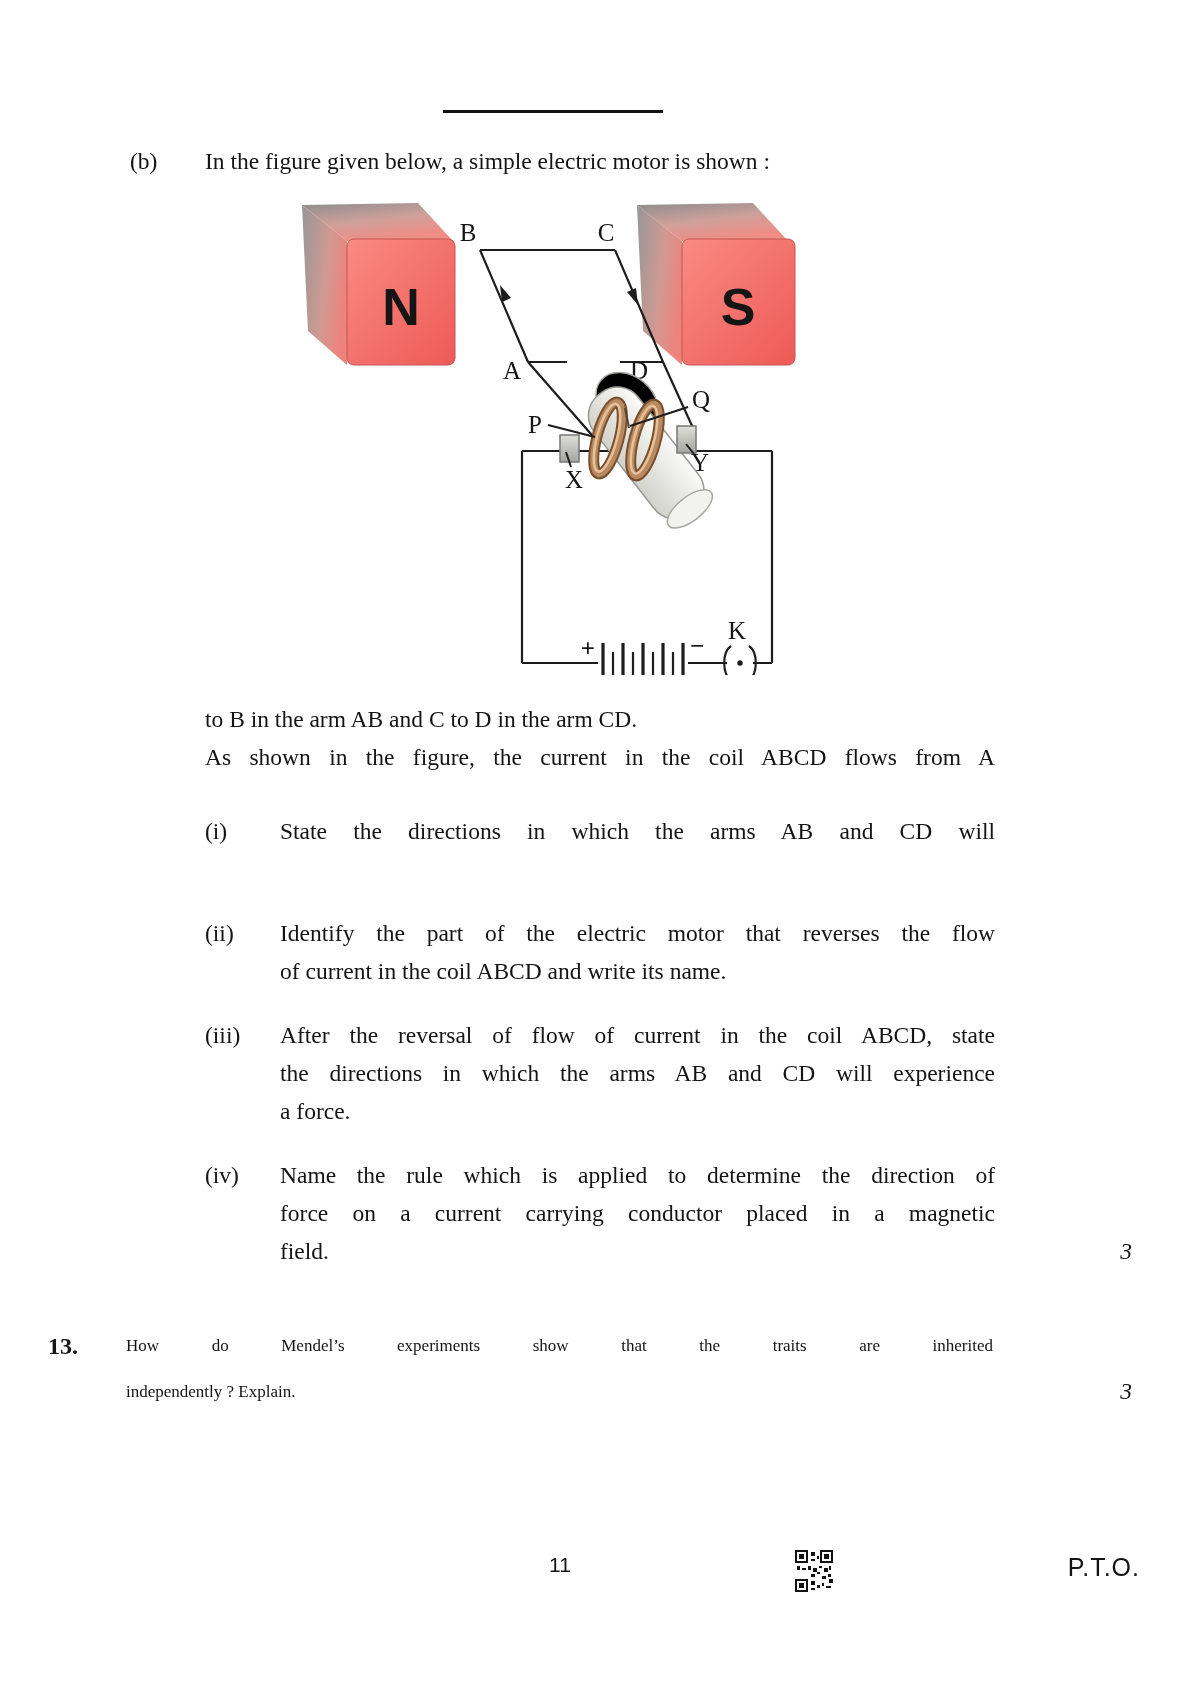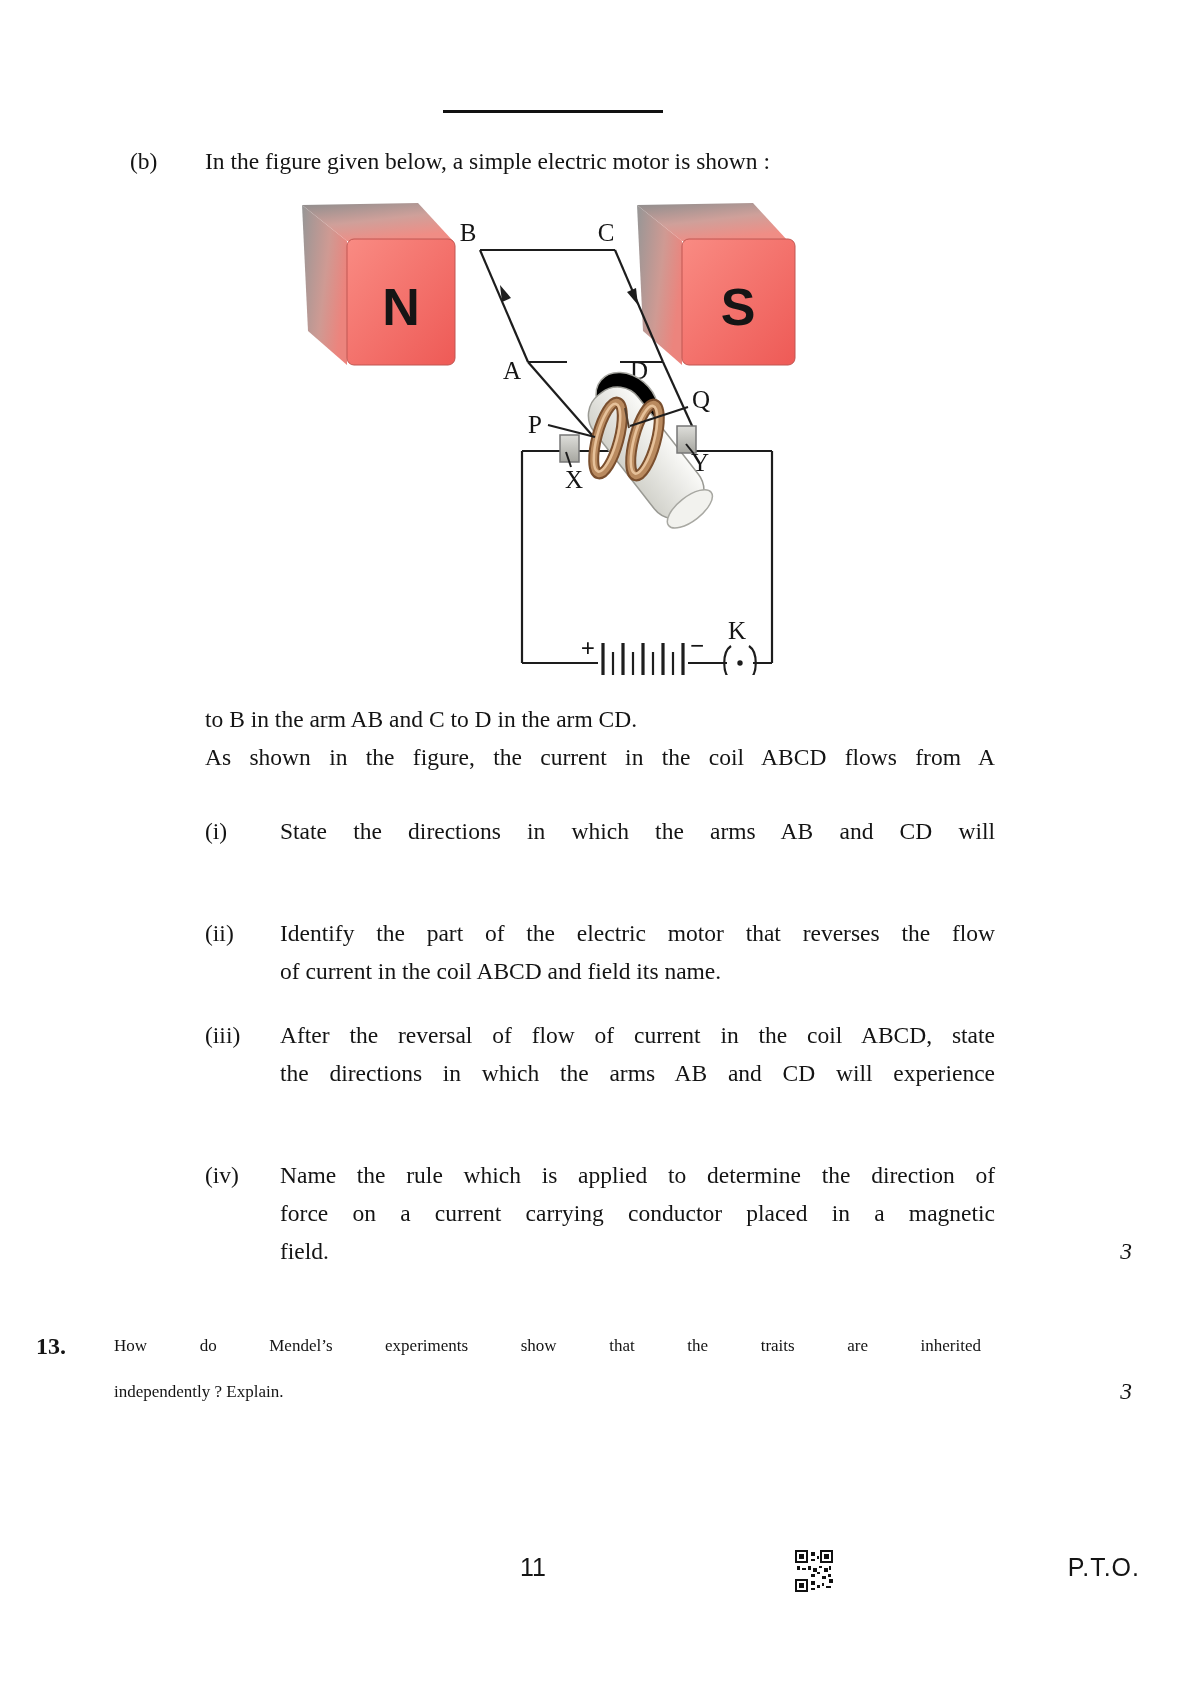--- a/index.html
+++ b/index.html
@@ -12,27 +12,27 @@
   .line.last{text-align:left;text-align-last:left;}
   .qb-row{position:absolute;left:130px;top:148px;width:900px;font-size:23.5px;}
   .qb-label{position:absolute;left:0;top:0;}
   .qb-intro{position:absolute;left:75px;top:0;white-space:nowrap;}
   .passage{position:absolute;left:205px;top:700px;width:790px;}
   .part{position:absolute;left:205px;width:790px;}
   .part .num{position:absolute;left:0;top:0;font-size:23.5px;line-height:38px;}
   .part .ptext{margin-left:75px;width:715px;}
   .marks{position:absolute;left:1086px;width:46px;text-align:right;
          font-style:italic;font-size:23.5px;line-height:38px;}
-  .q13{position:absolute;left:36px;top:1323px;width:1082px;}
+  .q13{position:absolute;left:48px;top:1323px;width:1082px;}
   .q13 .num{position:absolute;left:0;top:0;font-weight:bold;font-size:24px;line-height:46px;}
   .q13 .qtext{margin-left:78px;width:867px;font-size:17px;line-height:46px;}
   .q13 .line{text-align:justify;text-align-last:justify;}
   .q13 .line.last{text-align-last:left;}
-  .footer-pageno{position:absolute;left:520px;top:1553px;width:80px;text-align:left;
-         font-family:"Liberation Sans",sans-serif;font-size:25px;}
+  .footer-pageno{position:absolute;left:520px;top:1553px;width:80px;text-align:center;
+         font-family:"Liberation Sans",sans-serif;font-size:21px;}
   .footer-pto{position:absolute;left:1000px;top:1553px;width:140px;text-align:right;
          font-family:"Liberation Sans",sans-serif;font-size:25px;letter-spacing:1px;}
   .flagbox{position:absolute;left:30px;top:1543px;}
   .qr{position:absolute;left:795px;top:1550px;}
   svg text{fill:#151515;}
   .fig-label{font-family:"Liberation Serif",serif;font-size:25px;}
   .sans{font-family:"Liberation Sans",sans-serif;}
 </style>
 </head>
 <body>
@@ -161,29 +161,30 @@
     <div class="num">(i)</div>
     <div class="ptext">
       <div class="line">State the directions in which the arms AB and CD will</div>
     </div>
   </div>
 
   <div class="part body-text" style="top:914px;">
     <div class="num">(ii)</div>
     <div class="ptext">
       <div class="line">Identify the part of the electric motor that reverses the flow</div>
-      <div class="line last">of current in the coil ABCD and field its name.</div>
+      <div class="line last">of current in the coil ABCD and write its name.</div>
     </div>
   </div>
 
   <div class="part body-text" style="top:1016px;">
     <div class="num">(iii)</div>
     <div class="ptext">
       <div class="line">After the reversal of flow of current in the coil ABCD, state</div>
       <div class="line">the directions in which the arms AB and CD will experience</div>
+      <div class="line last">a force.</div>
     </div>
   </div>
 
   <div class="part body-text" style="top:1156px;">
     <div class="num">(iv)</div>
     <div class="ptext">
       <div class="line">Name the rule which is applied to determine the direction of</div>
       <div class="line">force on a current carrying conductor placed in a magnetic</div>
       <div class="line last">field.</div>
     </div>

